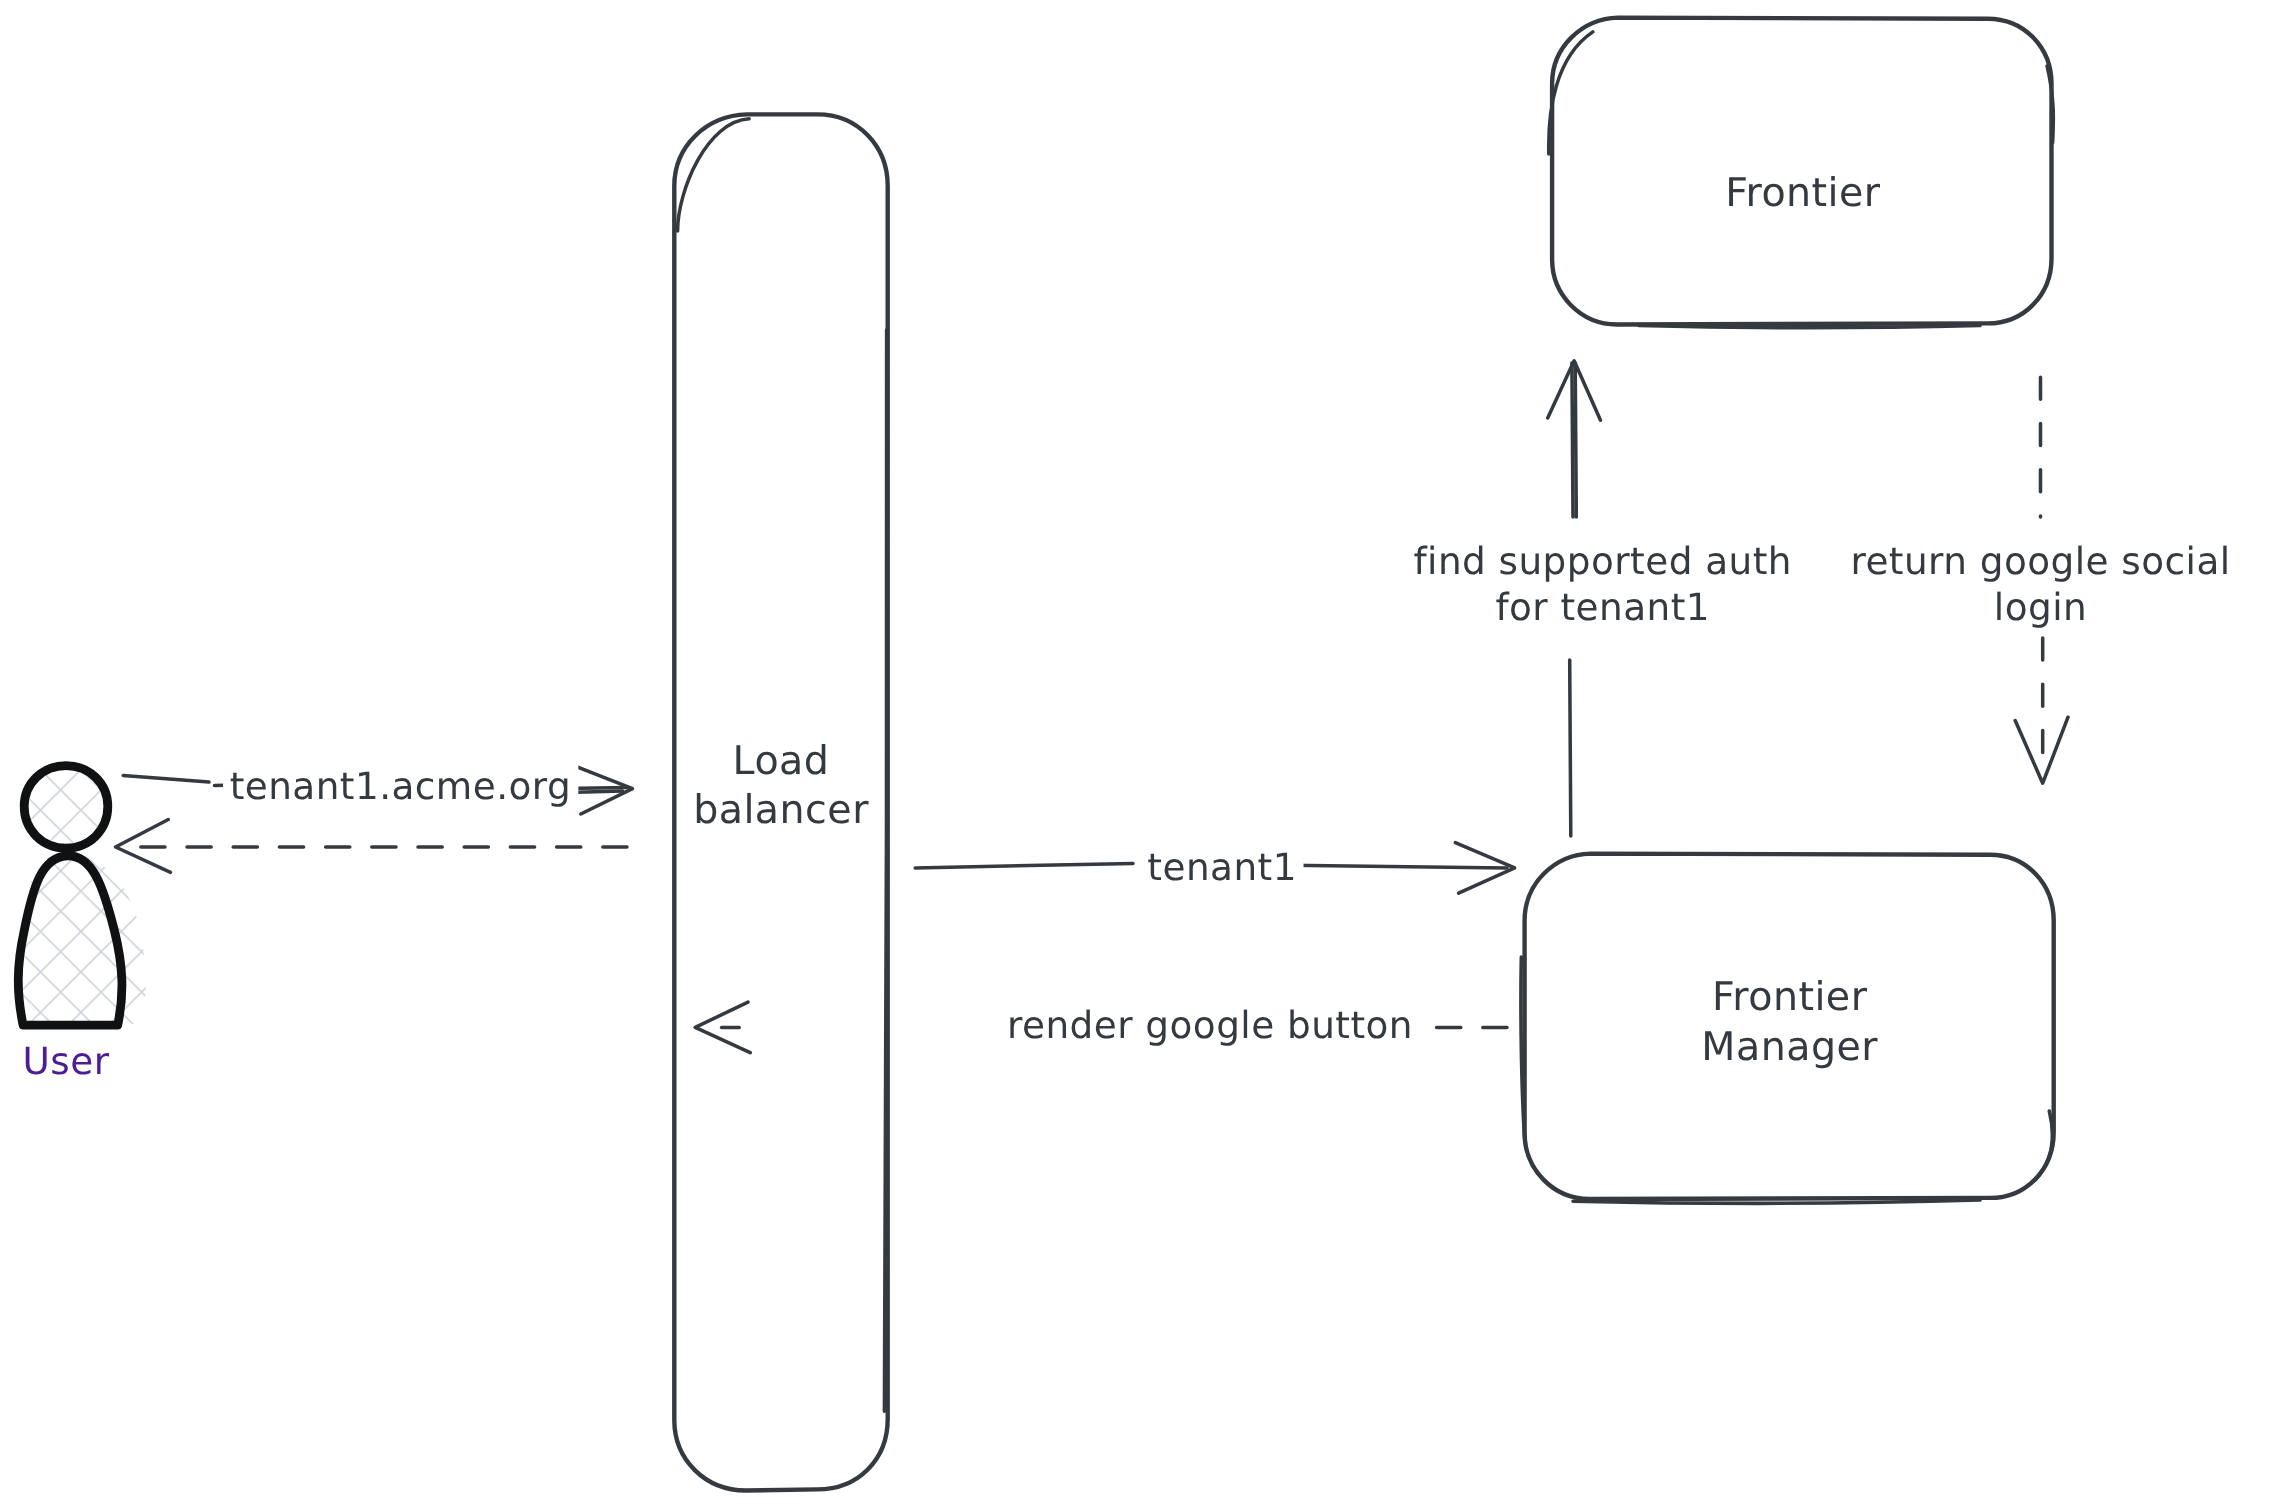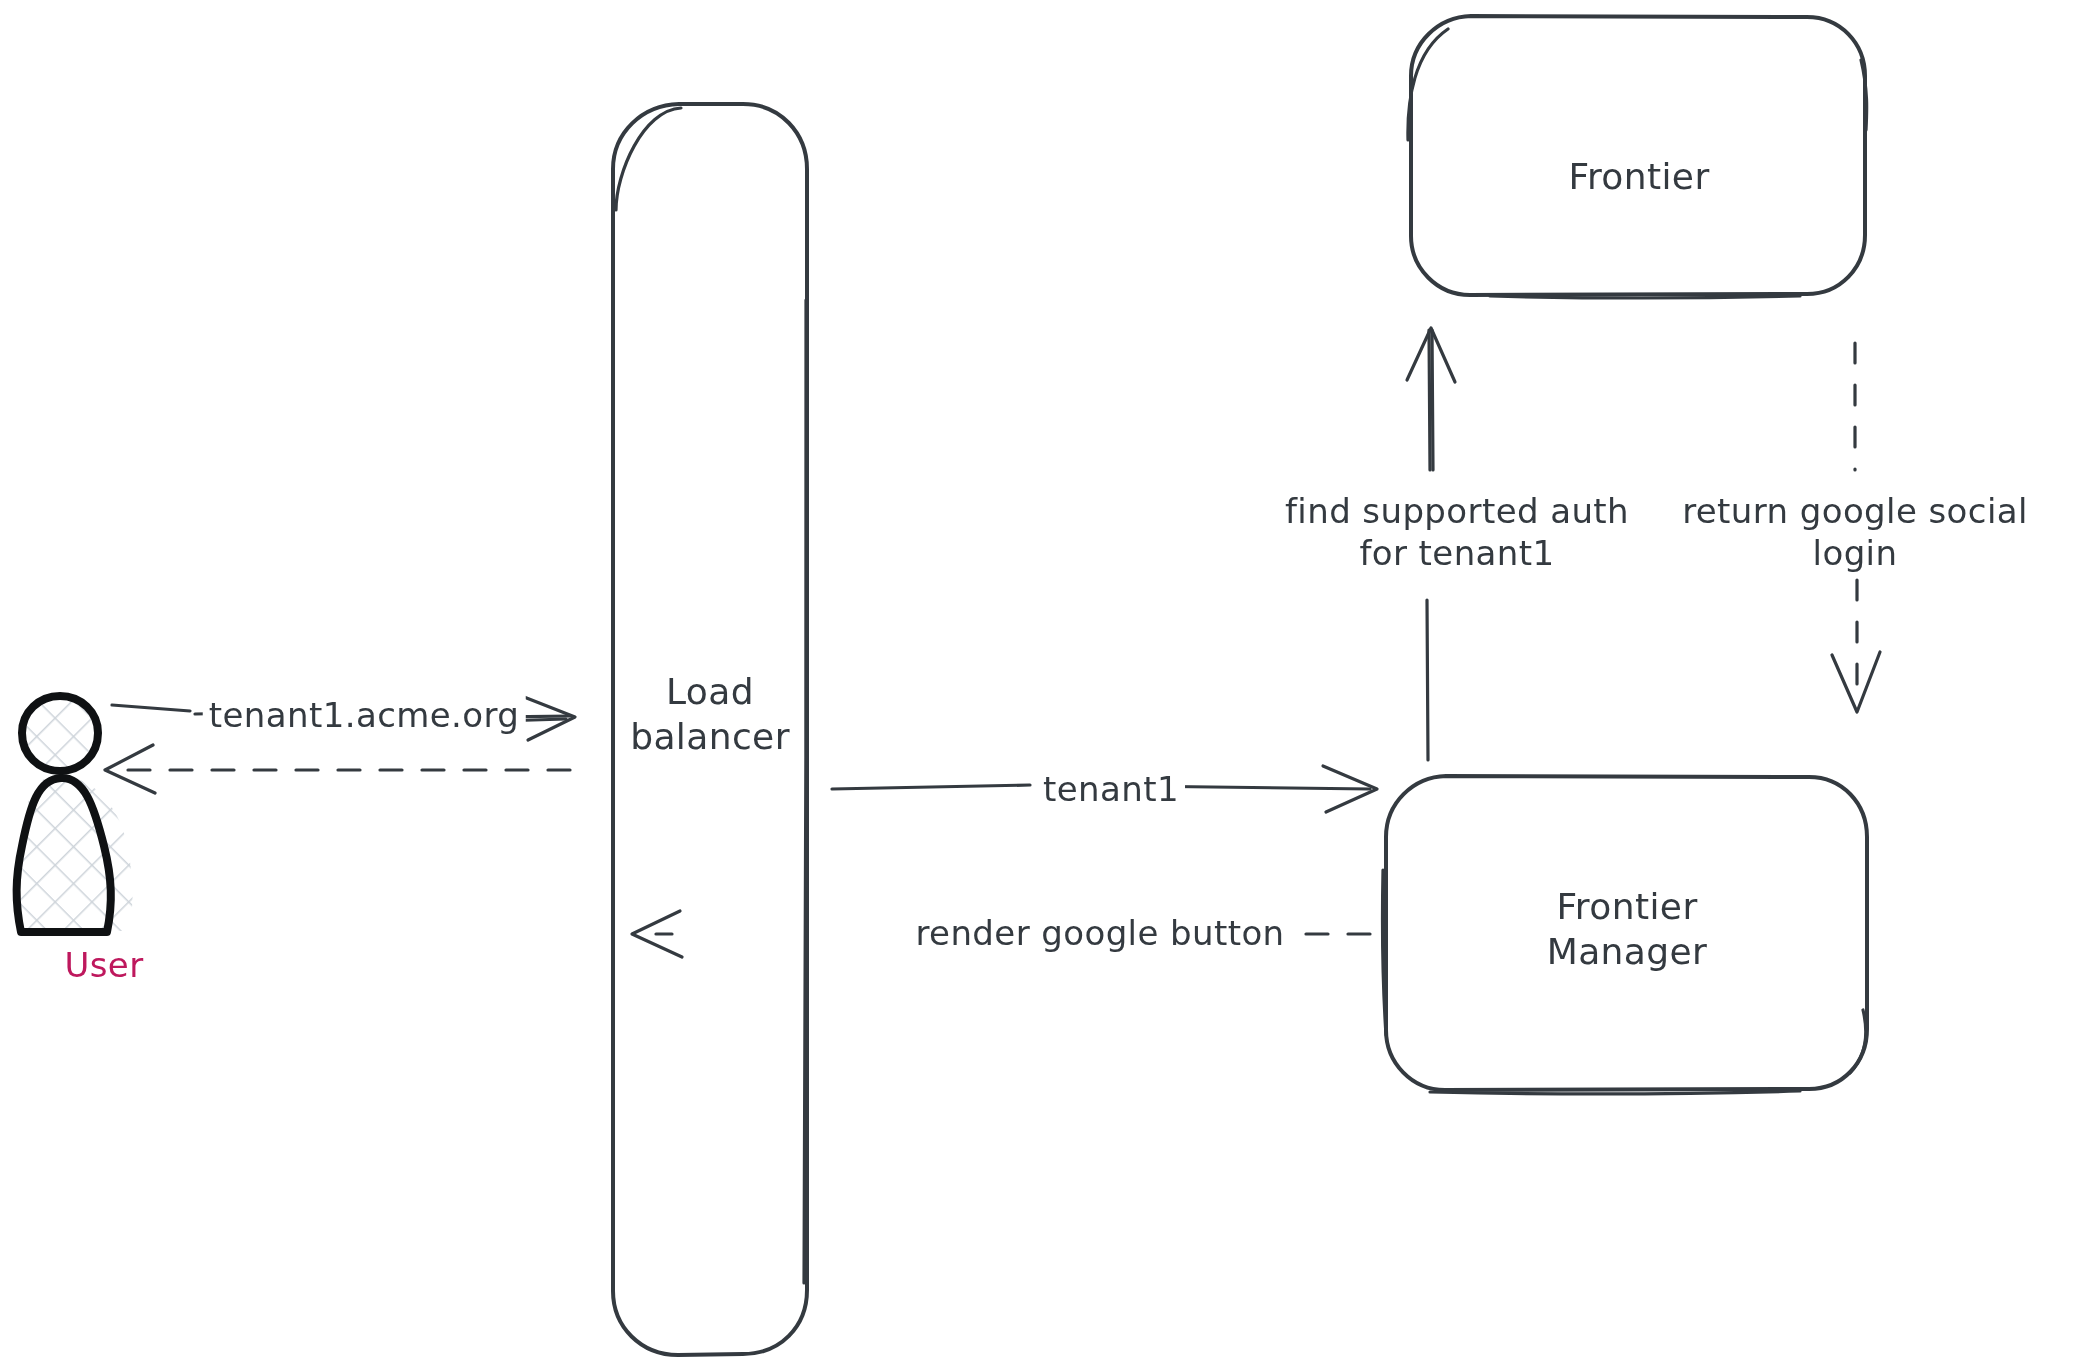--- a/index.html
+++ b/index.html
@@ -69,22 +69,21 @@
   .lbl.node-label {
     font-size: 36px;
   }
   .lbl.edge-label {
     font-size: 34px;
     background: #ffffff;
     padding: 0 6px;
   }
   .lbl.actor-label {
     font-size: 34px;
-    color: #be185d;
-    margin-left: 44px;
+    color: #4c1d95;
   }
   .center-x {
     transform: translateX(-50%);
   }
   .center-xy {
     transform: translate(-50%, -50%);
   }
 </style>
 </head>
 <body>

